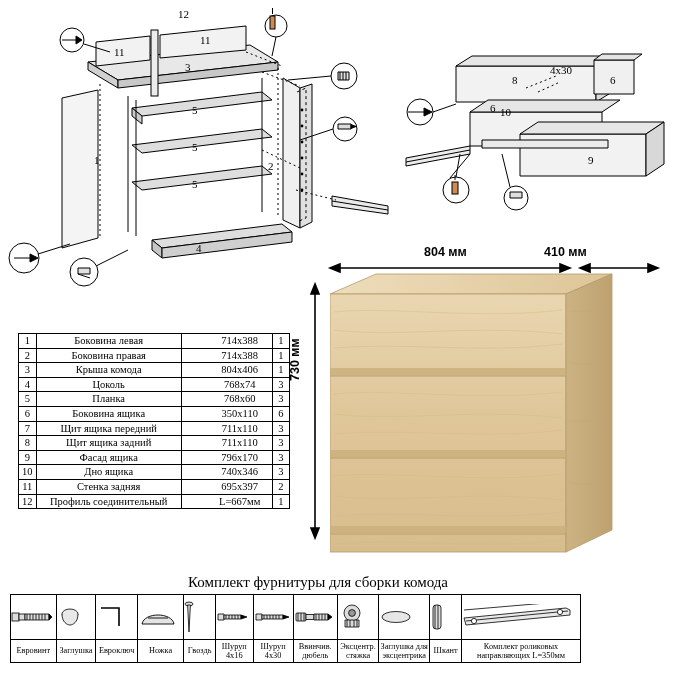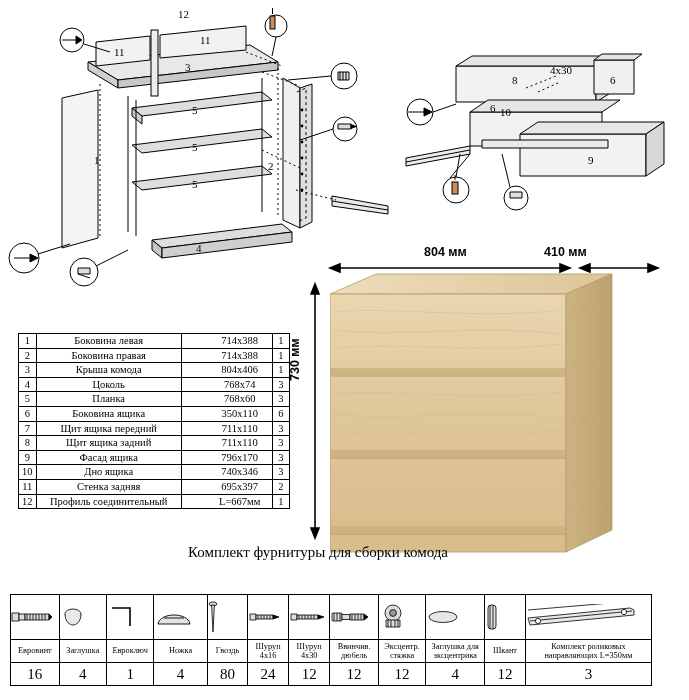--- a/index.html
+++ b/index.html
@@ -39,25 +39,25 @@
     font-family:"Liberation Sans", sans-serif;
     font-weight:bold;
     font-size:12.5px;
   }
   #dim-width{left:424px;top:245px;}
   #dim-depth{left:544px;top:245px;}
   #dim-height{left:288px;top:381px;transform:rotate(-90deg);transform-origin:left top;}
 
   
   #kit-title{
-    position:absolute;left:0;top:544px;width:636px;text-align:center;
+    position:absolute;left:0;top:574px;width:636px;text-align:center;
     font-size:15px;font-family:"Liberation Serif", serif;
   }
   #kit-table{
-    position:absolute;left:10px;top:594px;width:642px;
+    position:absolute;left:10px;top:594px;width:571px;
     border-collapse:collapse;
     font-size:8.3px;
     font-family:"Liberation Serif", serif;
     text-align:center;
   }
   #kit-table td{border:1px solid #000;padding:0;}
   #kit-table tr.icons td{height:44px;vertical-align:middle;}
   #kit-table tr.labels td{height:22px;vertical-align:middle;line-height:9.5px;}
   #kit-table tr.counts td{height:22px;vertical-align:middle;font-size:15px;font-family:"Liberation Serif", serif;}
 </style>
@@ -513,28 +513,14 @@
       <td style="white-space:pre-line">Ввинчив.
 дюбель</td>
       <td style="white-space:pre-line">Эксцентр.
 стяжка</td>
       <td style="white-space:pre-line">Заглушка для
 эксцентрика</td>
       <td>Шкант</td>
       <td style="white-space:pre-line">Комплект роликовых
 направляющих L=350мм</td>
     </tr>
-    <tr class="counts">
-      <td>16</td>
-      <td>4</td>
-      <td>1</td>
-      <td>4</td>
-      <td>80</td>
-      <td>24</td>
-      <td>12</td>
-      <td>12</td>
-      <td>12</td>
-      <td>4</td>
-      <td>12</td>
-      <td>3</td>
-    </tr>
   </tbody>
 </table>
 
 </body></html>

